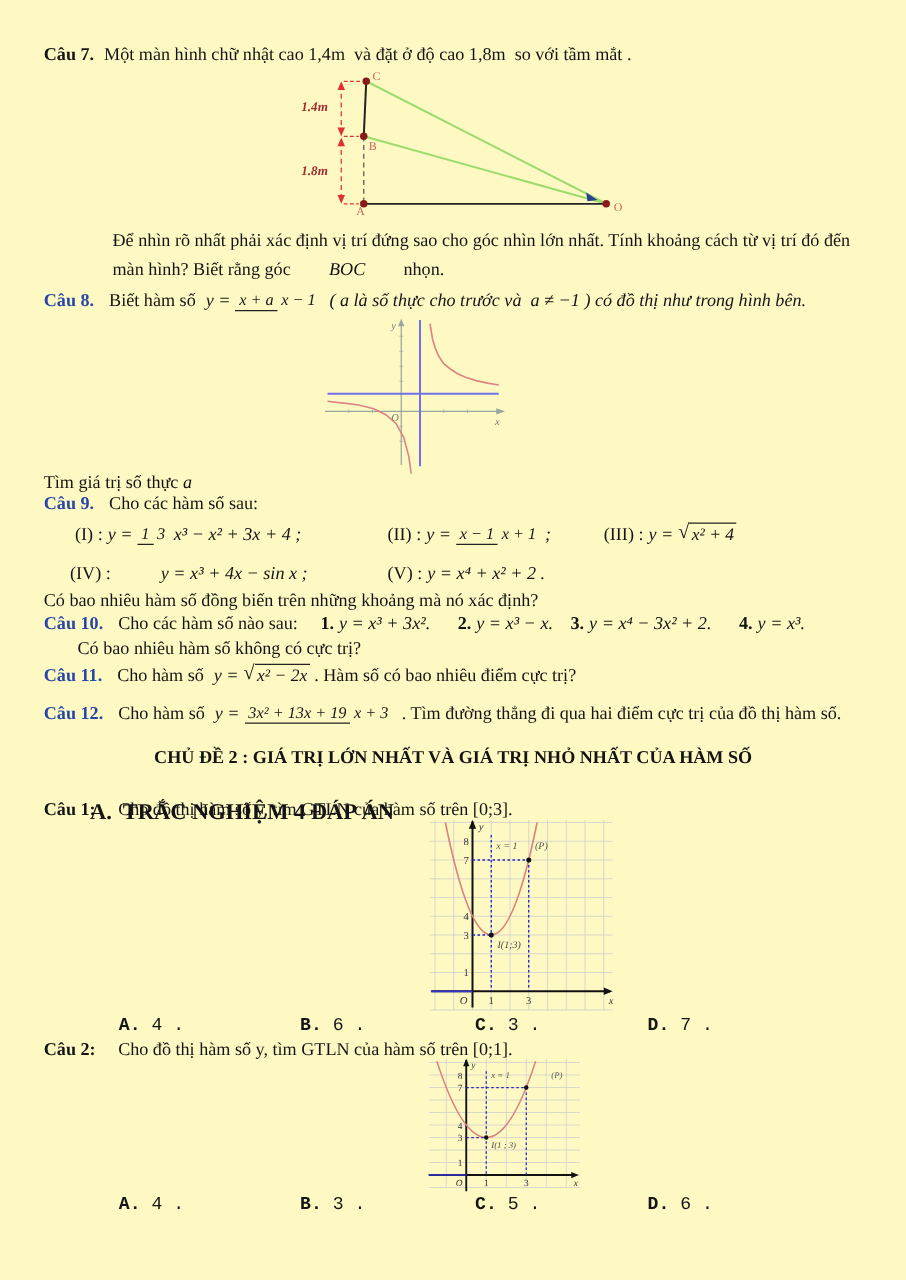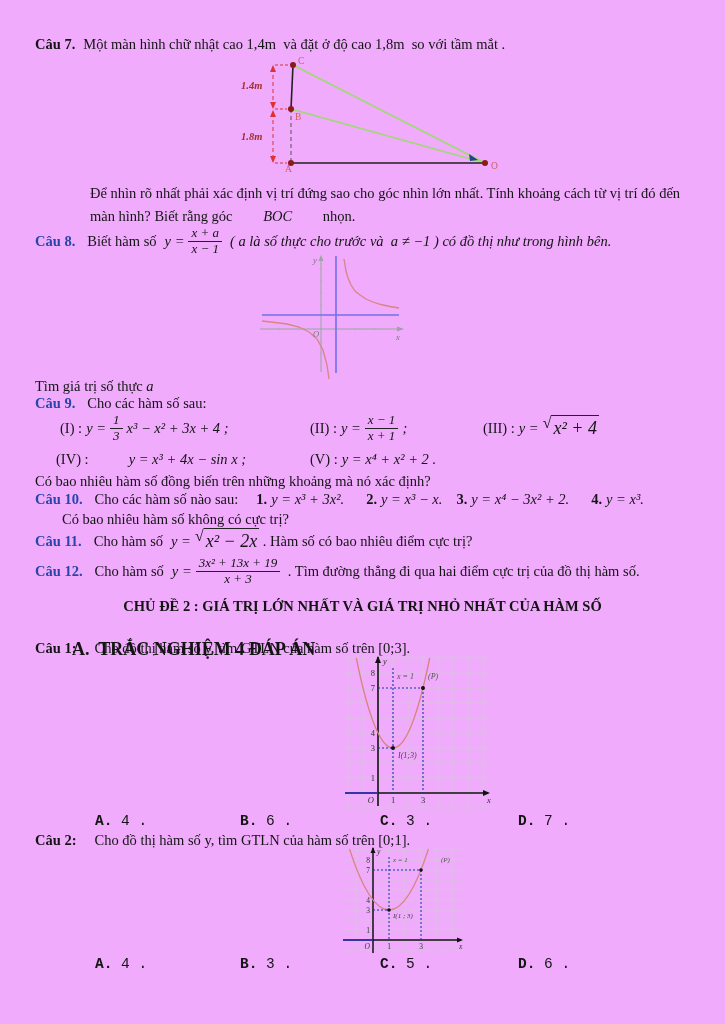--- a/index.html
+++ b/index.html
@@ -1,33 +1,33 @@
 <!DOCTYPE html>
 <html><head>
 <meta charset="utf-8">
 <style>
   html,body { margin:0; padding:0; background:#ffffff; }
   .page {
-    position:relative; width:725px; height:1024px; background:#f0abfc;
+    position:relative; width:725px; height:1024px; background:#fef9c3;
     font-family:"Liberation Serif", serif; color:#141414; overflow:hidden;
   }
   .qline { position:absolute; font-size:14.5px; line-height:1.4; white-space:pre; display:flex; align-items:center; }
   .qlabel { font-weight:bold; }
   .blue { color:#2746a8; }
   .math { font-style:italic; }
   .gap8  { margin-left:8px; }
   .gap12 { margin-left:12px; }
   .gap4  { margin-left:4px;font-style:italic; }
-  .frac { display:inline-flex; flex-direction:column; vertical-align:middle; text-align:center;
+  .frac { display:inline-flex; flex-direction:row; vertical-align:middle; text-align:center;
           font-size:13px; line-height:1.15; font-style:italic; margin:0 4px; }
   .frac .num { display:block; border-bottom:1px solid #222; padding:0 3px; }
   .frac .den { display:block; padding:0 3px; }
   .sqrt { white-space:pre; font-style:italic; display:inline-flex; align-items:flex-start; }
   .sqrt .radsign { font-style:normal; font-size:16px; line-height:1; }
-  .sqrt .rad { border-top:1px solid #222; padding:0 2px; font-size:18px; }
+  .sqrt .rad { border-top:1px solid #222; padding:0 2px; font-size:14px; }
   .title { position:absolute; width:100%; text-align:center; font-weight:bold; font-size:14.5px; }
   .subtitle { position:absolute; font-weight:bold; font-size:18px; white-space:pre; }
   .answers { position:absolute; width:725px; height:20px; font-size:14.5px; }
   .ans { position:absolute; top:0; white-space:pre;font-family:Liberation Mono, monospace; }
   .ans .k { font-weight:bold; }
   svg { position:absolute; }
   svg text { font-family:"Liberation Serif", serif; }
 </style>
 </head>
 <body>

